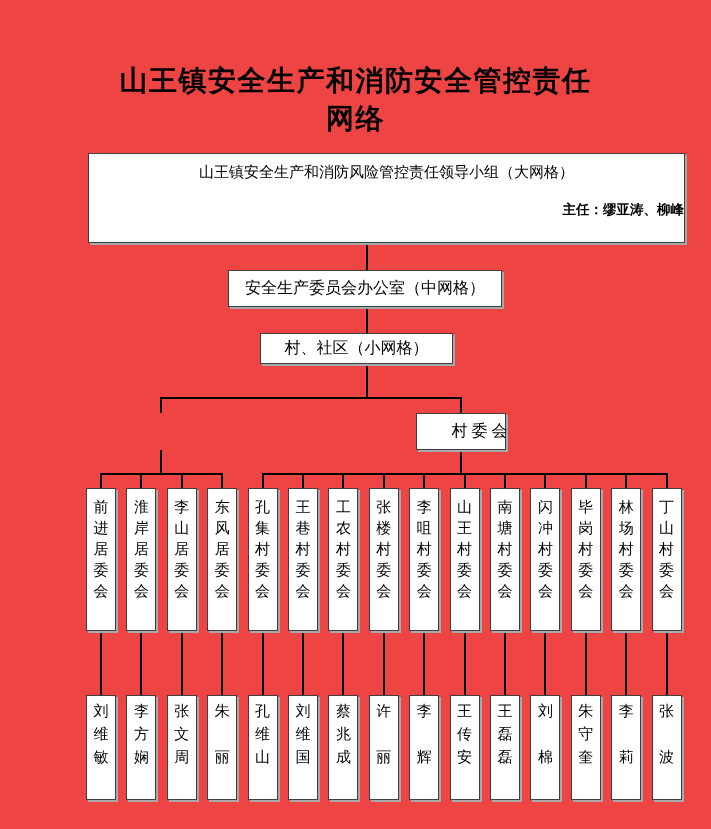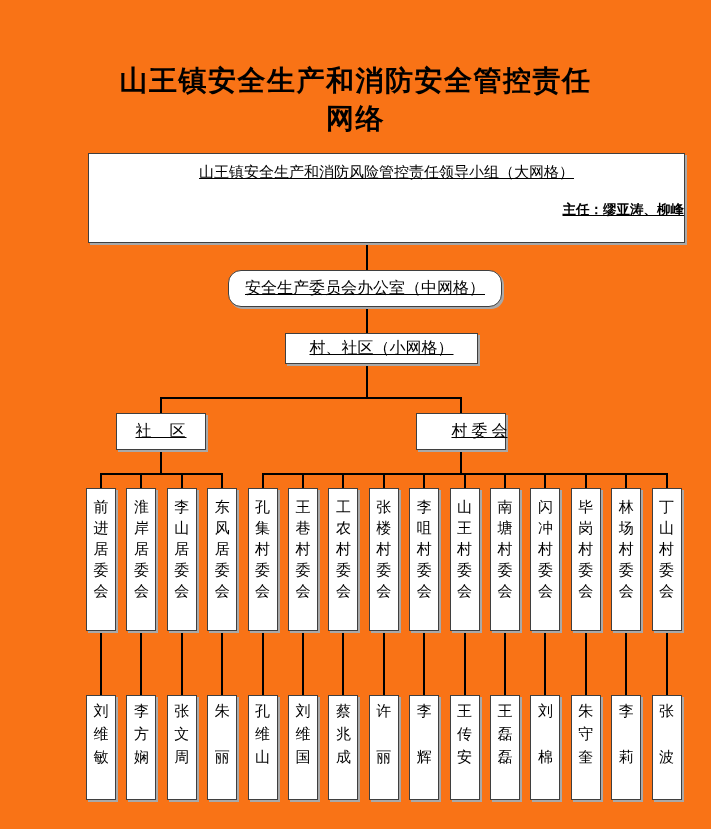--- a/index.html
+++ b/index.html
@@ -1,36 +1,36 @@
 <!DOCTYPE html>
 <html><head>
 <meta charset="utf-8">
 <style>
   html,body{margin:0;padding:0;background:#ffffff;}
   .page{
-    position:relative;width:711px;height:829px;background:#f97316;overflow:hidden;
+    position:relative;width:711px;height:829px;background:#ef4444;overflow:hidden;
     font-family:"Liberation Serif","DejaVu Serif",serif;color:#000;
   }
   #connectors{position:absolute;left:0;top:0;width:711px;height:829px;pointer-events:none;}
   .title{
     position:absolute;top:62px;left:0;width:711px;margin:0;
     text-align:center;font-family:"Liberation Sans","DejaVu Sans",sans-serif;
     font-weight:700;font-size:28px;line-height:38px;letter-spacing:1.5px;color:#000;
   }
   .obox{
     position:absolute;background:#fff;box-sizing:border-box;
-    border:1px solid #3f3f3f;box-shadow:2px 2px 0 #a9a9a9;text-decoration:underline;
+    border:1px solid #3f3f3f;box-shadow:2px 2px 0 #a9a9a9;
   }
   .center-text{display:flex;align-items:center;justify-content:center;font-size:16px;white-space:nowrap;}
   #leading-box{left:88px;top:153px;width:597px;height:90px;}
   .lg-title{text-align:center;font-size:15px;margin-top:9px;line-height:19px;}
   .lg-line{font-size:13.5px;font-weight:700;line-height:19px;margin:5px 0 0 9px;white-space:nowrap;}
   .lg-line.first{margin-top:18px;text-align:right;}
-  #office-box{left:228px;top:270px;width:274px;height:37px;border-radius:13px;}
-  #grid-box{left:285px;top:333px;width:193px;height:31px;}
+  #office-box{left:228px;top:270px;width:274px;height:37px;}
+  #grid-box{left:260px;top:333px;width:193px;height:31px;}
   #community-box{left:116px;top:413px;width:90px;height:37px;letter-spacing:1px;}
   #village-box{left:416px;top:413px;width:90px;height:37px;padding-left:37px;}
   .vcol{
     position:absolute;width:30px;box-sizing:border-box;background:#fff;
     border:1px solid #3f3f3f;box-shadow:2px 2px 0 #a9a9a9;
   }
   .vcol .chars{display:flex;flex-direction:column;align-items:center;}
   .committee{top:488px;height:143px;}
   .committee .chars{padding-top:8px;}
   .committee .ch{font-size:15px;line-height:21px;height:21px;}
@@ -94,23 +94,20 @@
   </div>
 
   <div class="obox center-text" id="office-box">
     <span>安全生产委员会办公室（中网格）</span>
   </div>
 
   <div class="obox center-text" id="grid-box">
     <span>村、社区（小网格）</span>
   </div>
 
-  <div class="obox center-text" id="community-box">
-    <span>社　区</span>
-  </div>
 
   <div class="obox center-text" id="village-box">
     <span>村 委 会</span>
   </div>
 
   <div id="columns-layer">
       <div class="vcol committee" style="left: 86px;">
         <div class="chars">
           <span class="ch">前</span>
           <span class="ch">进</span>

